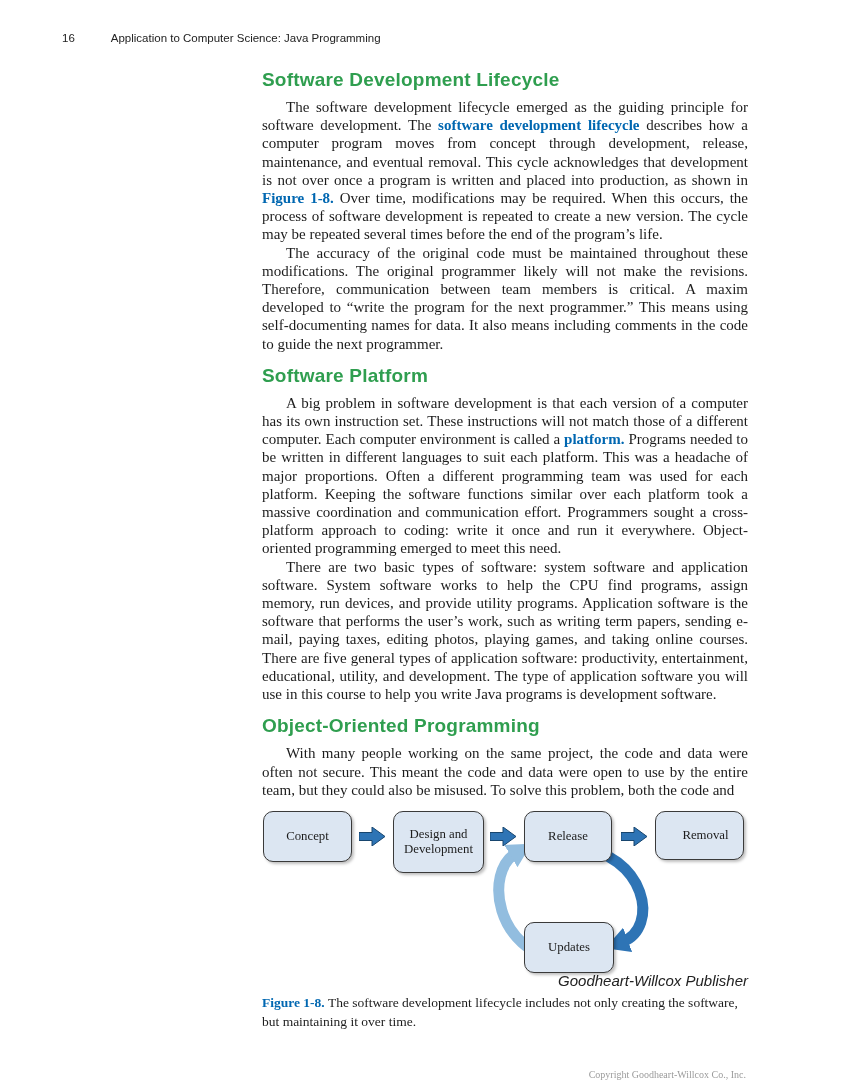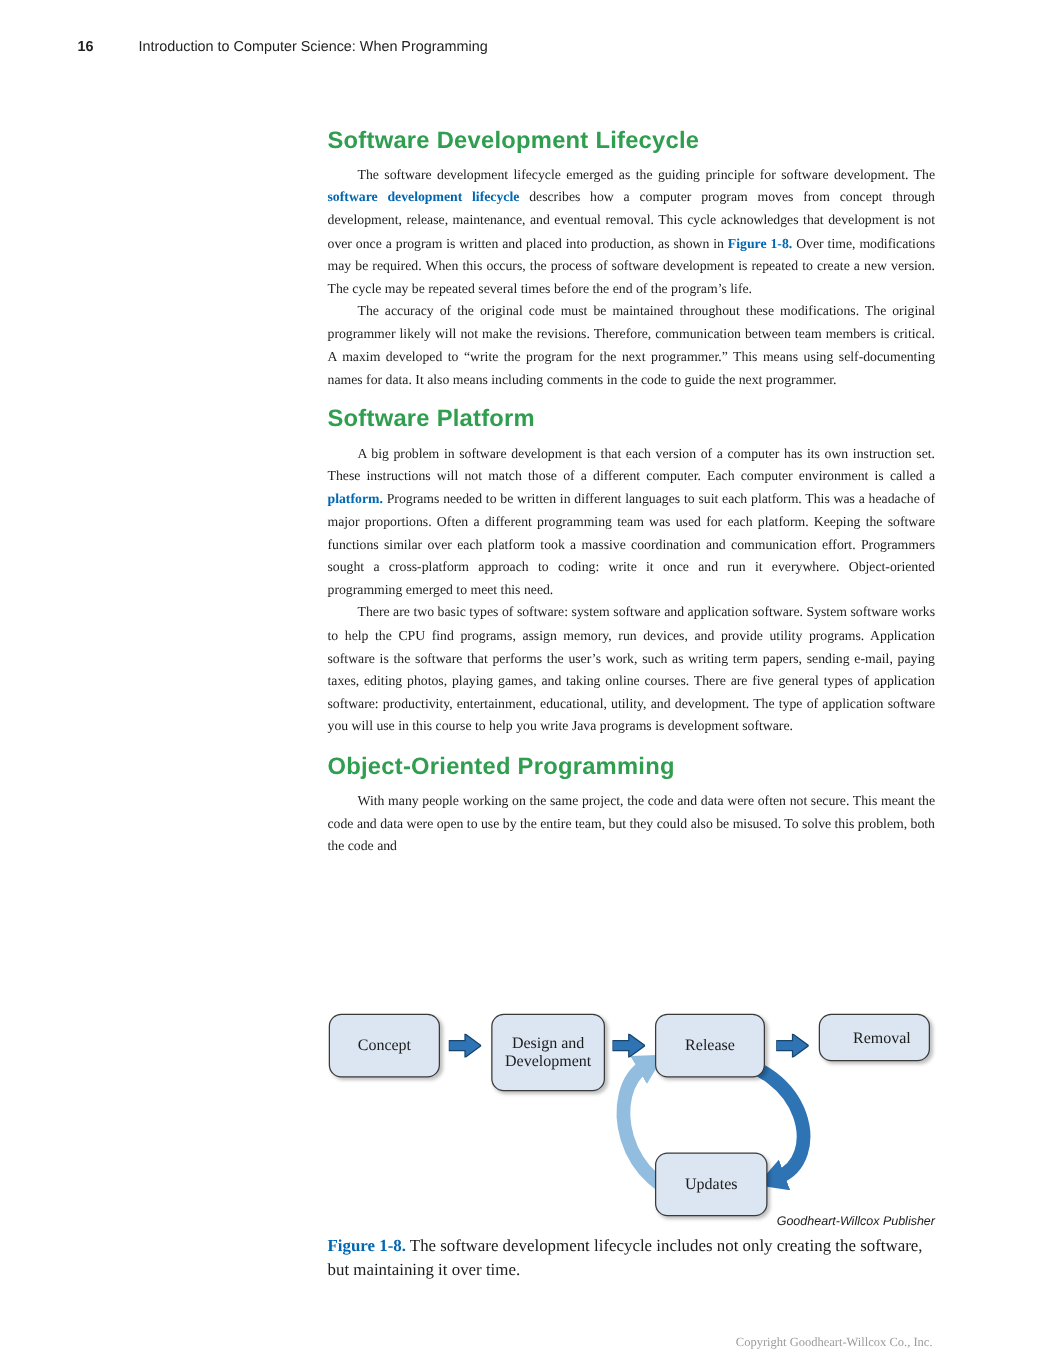--- a/index.html
+++ b/index.html
@@ -4,62 +4,62 @@
 <style>
   html, body { margin:0; padding:0; background:#ffffff; }
   .page {
     position:relative; width:849px; height:1087px; background:#ffffff;
     font-family:"Liberation Serif", serif; color:#1c1c1c; overflow:hidden;
   }
   .runhead {
     position:absolute; top:32px; left:62px;
     font-family:"Liberation Sans", sans-serif; font-size:11.5px; color:#222;
   }
-  .runhead .pagenum { font-weight:bold; margin-right:36px; }
-  .content { position:absolute; left:262px; top:69px; width:486px;margin-top:33px; }
+  .runhead .pagenum { font-weight:normal; margin-right:36px; }
+  .content { position:absolute; left:262px; top:69px; width:486px; }
   h2 {
     font-family:"Liberation Sans", sans-serif; font-weight:bold;
     font-size:19px; line-height:22px; color:#2f9e4f;
     margin:12px 0 7px 0; letter-spacing:0.2px;
   }
   h2.first { margin-top:0; }
   .content p {
-    font-size:11px; line-height:18.2px; text-align:justify;
+    font-size:15px; line-height:18.2px; text-align:justify;
     margin:0; text-indent:24px; color:#1c1c1c;
   }
   .term, .figref { color:#0067b1; font-weight:bold; }
   .figure-block { position:absolute; left:262px; top:800px; width:486px; }
   .diagram { position:relative; width:486px; height:170px; }
   .overlay { position:absolute; left:0; top:0; width:486px; height:170px; }
   .node {
     position:absolute; box-sizing:border-box;
     background:#dce6f2; border:1.4px solid #3a3a3a; border-radius:10px;
     display:flex; align-items:center; justify-content:center; text-align:center;
     font-size:12.8px; line-height:15px; padding:3px;
     box-shadow:2px 2px 3px rgba(0,0,0,0.25);
   }
   .barrow { position:absolute; }
   .credit {
     text-align:right; font-family:"Liberation Sans", sans-serif;
-    font-style:italic; font-size:10px; color:#222; margin-top:2px;
+    font-style:italic; font-size:15px; color:#222; margin-top:2px;
   }
   .caption { font-size:13.5px; line-height:18.5px; margin:5px 0 12px 0; text-align:left; }
   .caption .figlabel { color:#0067b1; font-weight:bold; }
   .footer {
     position:absolute; right:103px; bottom:7px;
     font-family:Liberation Serif, serif; font-size:10px; color:#9b9b9b;
   }
 </style>
 </head>
 <body>
 
 <div class="page">
 
   <div class="runhead">
-    <span class="pagenum">16</span><span>Introduction to Computer Science: When Programming</span>
+    <span class="pagenum">16</span><span>Application to Computer Science: Java Programming</span>
   </div>
 
   <div class="content">
 
     <h2 class="first">Software Development Lifecycle</h2>
     <p><span>The software development lifecycle emerged as the guiding principle for software development. The </span><span class="term">software development lifecycle</span><span> describes how a computer program moves from concept through development, release, maintenance, and eventual removal. This cycle acknowledges that development is not over once a program is written and placed into production, as shown in </span><span class="figref">Figure 1-8.</span><span> Over time, modifications may be required. When this occurs, the process of software development is repeated to create a new version. The cycle may be repeated several times before the end of the program’s life.</span></p>
     <p>The accuracy of the original code must be maintained throughout these modifications. The original programmer likely will not make the revisions. Therefore, communication between team members is critical. A maxim developed to “write the program for the next programmer.” This means using self-documenting names for data. It also means including comments in the code to guide the next programmer.</p>
 
     <h2>Software Platform</h2>
     <p><span>A big problem in software development is that each version of a computer has its own instruction set. These instructions will not match those of a different computer. Each computer environment is called a </span><span class="term">platform.</span><span> Programs needed to be written in different languages to suit each platform. This was a headache of major proportions. Often a different programming team was used for each platform. Keeping the software functions similar over each platform took a massive coordination and communication effort. Programmers sought a cross-platform approach to coding: write it once and run it everywhere. Object-oriented programming emerged to meet this need.</span></p>
@@ -97,21 +97,21 @@
       <svg class="barrow" style="left:228px; top:27px;" width="26" height="19" viewBox="0 0 26 19" aria-hidden="true">
         <polygon points="0,5.5 13,5.5 13,0 26,9.5 13,19 13,13.5 0,13.5" fill="#2e74b5" stroke="#17456e" stroke-width="1"></polygon>
       </svg>
 
       <div class="node" style="left:262px; top:11px; width:88px; height:51px;">Release</div>
 
       <svg class="barrow" style="left:359px; top:27px;" width="26" height="19" viewBox="0 0 26 19" aria-hidden="true">
         <polygon points="0,5.5 13,5.5 13,0 26,9.5 13,19 13,13.5 0,13.5" fill="#2e74b5" stroke="#17456e" stroke-width="1"></polygon>
       </svg>
 
-      <div class="node" style="left:393px; top:11px; width:89px; height:38px;padding-left:15px;">Removal</div>
+      <div class="node" style="left:393px; top:11px; width:89px; height:49px;padding-left:15px;">Removal</div>
 
       <div class="node" style="left:262px; top:106px; width:90px; height:51px;margin-top:16px;">Updates</div>
 
     </div>
 
     <div class="credit">Goodheart-Willcox Publisher</div>
 
     <p class="caption"><span class="figlabel">Figure 1-8.</span><span> The software development lifecycle includes not only creating the software, but maintaining it over time.</span></p>
   </div>
 

